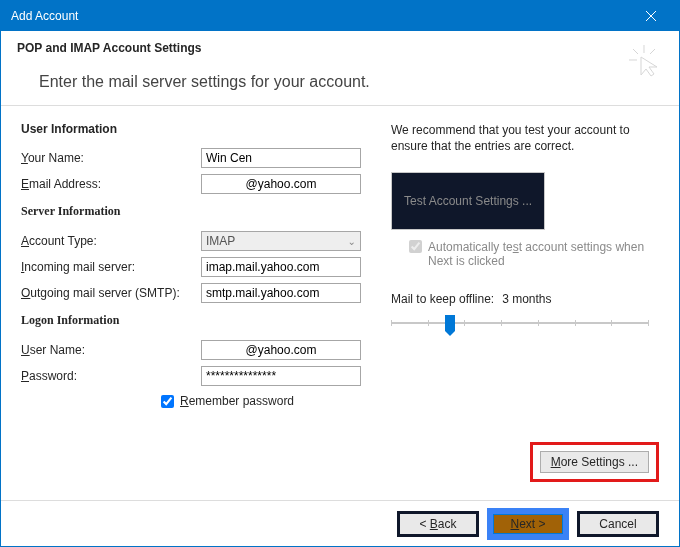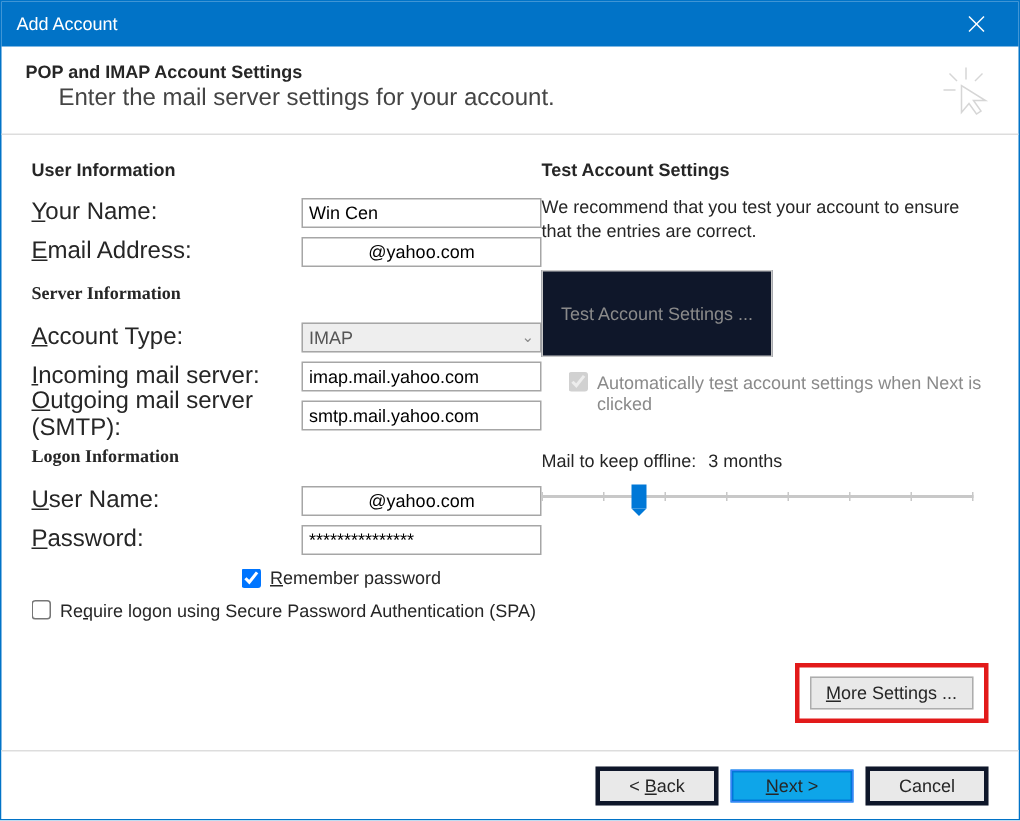--- a/index.html
+++ b/index.html
@@ -5,33 +5,33 @@
   * { box-sizing: border-box; font-family: "Segoe UI", Tahoma, sans-serif; }
   html, body { margin:0; padding:0; }
   body { width:680px; height:547px; background:#fff; font-size:12px; color:#000; }
 
   .titlebar { height:30px; background:#0173C7; color:#fff; display:flex; align-items:center; padding:0 8px 0 10px; }
   .titlebar .title { flex:1; font-size:12px; }
   .titlebar .close { width:40px; height:30px; display:flex; align-items:center; justify-content:center; cursor:pointer; }
   .titlebar .close svg { stroke:#fff; stroke-width:1; }
 
   .header { padding:10px 16px 14px 16px; border-bottom:1px solid #ddd; position:relative; }
-  .header .heading { font-weight:bold; font-size:12px; color:#262626; margin-bottom:2px; }
+  .header .heading { font-weight:bold; font-size:12px; color:#262626; margin-bottom:18px; }
   .header .subheading { font-size:16px; color:#444; padding-left:22px; }
   .header-icon { position:absolute; right:18px; top:12px; opacity:0.55; }
 
-  .body { display:flex; padding:16px 20px 10px 20px; }
+  .body { display:flex; padding:16px 20px 10px 20px; gap:30px; }
   .col-left { flex:0 0 340px; }
   .col-right { flex:1; }
 
   .section-title { font-weight:bold; font-size:12px; color:#262626; margin:0 0 10px 0; }
   .section-title.mt { margin-top:8px;font-family:Liberation Serif, serif; }
 
   .row { display:flex; align-items:center; height:24px; margin-bottom:2px; }
-  .row label { width:180px; font-size:16px; color:#262626; }
+  .row label { width:180px; font-size:12px; color:#262626; }
   .row input[type="text"], .row input[type="password"], .row .select {
     width:160px; height:20px; border:1px solid #a6a6a6; background:#fff; font-size:12px; padding:0 4px; outline:none;
   }
   .row .select { display:flex; align-items:center; justify-content:space-between; background:#eee; color:#555; }
   .row .select .chev { color:#888; font-size:10px; }
   .row .u { text-decoration: underline; text-decoration-thickness:1px; text-underline-offset:1px; }
 
   .chk-row { display:flex; align-items:center; gap:6px; margin:6px 0 8px 140px; }
   .chk-row2 { display:flex; align-items:flex-start; gap:6px; margin:4px 0 0 0; }
   input[type="checkbox"] { width:13px; height:13px; margin:0; }
@@ -53,21 +53,21 @@
   .slider-ticks span { width:1px; height:6px; background:#c8c8c8; }
   .slider-thumb { position:absolute; top:3px; left:21%; width:10px; height:16px; background:#0078D7; }
   .slider-thumb::after { content:""; position:absolute; bottom:-5px; left:0; width:0; height:0; border-left:5px solid transparent; border-right:5px solid transparent; border-top:5px solid #0078D7; }
 
   .more-wrap { position:absolute; right:20px; bottom:64px; border:3px solid #E21A1A; padding:6px 7px; }
   .more-btn { display:inline-block; border:1px solid #adadad; background:#e9e9e9; padding:3px 10px; font-size:12px; color:#262626; cursor:pointer; }
   .more-btn .u { text-decoration:underline; text-underline-offset:1px; }
 
   .footer { position:absolute; bottom:0; left:0; right:0; border-top:1px solid #ddd; height:46px; display:flex; justify-content:flex-end; align-items:center; gap:8px; padding:0 20px; background:#fff; }
   .btn { min-width:82px; text-align:center; padding:3px 0; border:3px solid #0f172a; background:#e9e9e9; font-size:12px; color:#262626; cursor:pointer; }
-  .btn.primary { border:1px solid #3b82f6; box-shadow:0 0 0 1px #0078D7 inset; background:#0ea5e9; }
+  .btn.primary { border:6px solid #3b82f6; box-shadow:0 0 0 1px #0078D7 inset; background:#a16207; }
   .btn .u { text-decoration:underline; text-underline-offset:1px; }
 
   .window { position:relative; width:680px; height:547px; border:1px solid #0173C7; }
 </style>
 </head>
 <body>
 
 <div class="window">
 
   <div class="titlebar">
@@ -134,28 +134,23 @@
       <div class="row">
         <label><span class="u">P</span>assword:</label>
         <input type="text" value="***************" style="">
       </div>
 
       <div class="chk-row">
         <input type="checkbox" checked="" style="">
         <span class="chklabel"><span class="u">R</span>emember password</span>
       </div>
 
-      <div class="chk-row2">
-        <input type="checkbox" style="">
-        <span class="chklabel">Re<span class="u">q</span>uire logon using Secure Password Authentication (SPA)</span>
-      </div>
     </div>
 
     <div class="col-right">
-      <div class="section-title">Test Account Settings</div>
       <div class="right-note">We recommend that you test your account to ensure that the entries are correct.</div>
 
       <div class="test-btn"><span class="u">T</span>est Account Settings ...</div>
 
       <div class="disabled-chk">
         <input type="checkbox" checked="" disabled="" style="">
         <span>Automatically te<span class="u">s</span>t account settings when Next is clicked</span>
       </div>
 
       <div class="slider-label-row">

